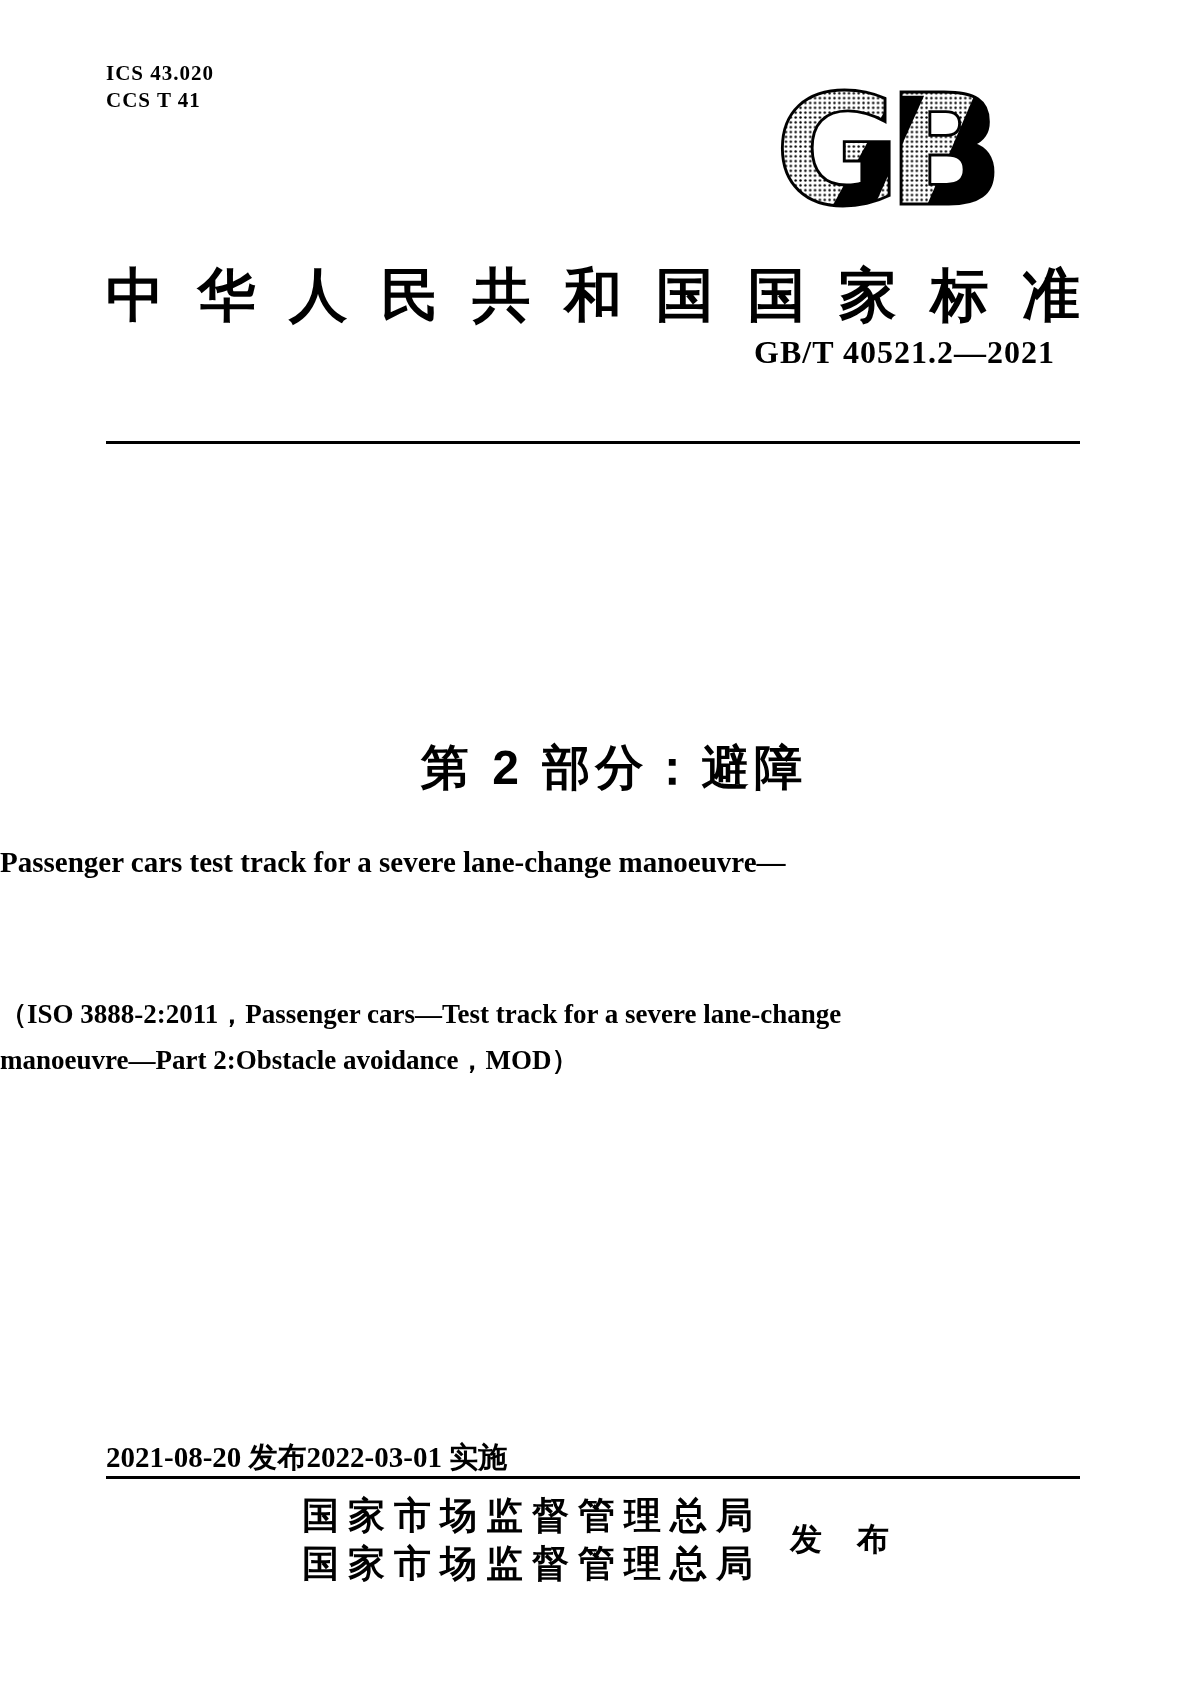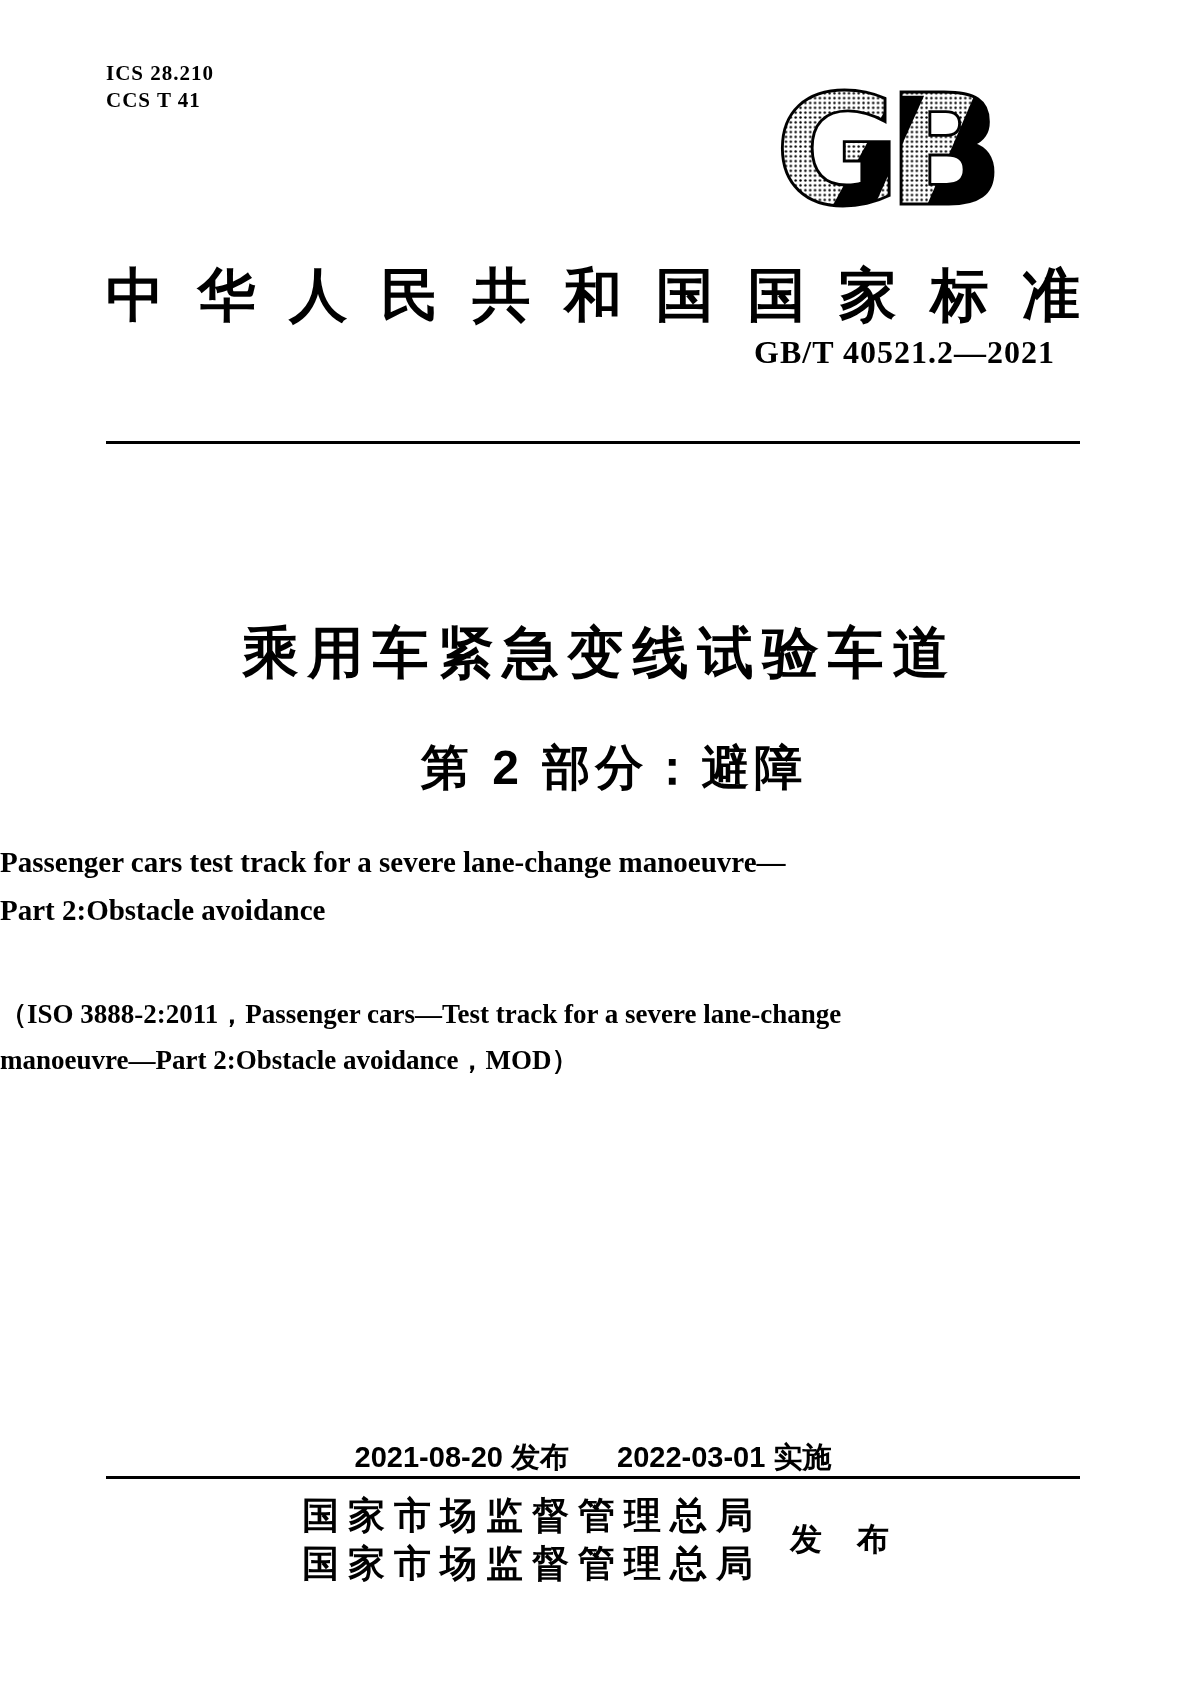--- a/index.html
+++ b/index.html
@@ -71,23 +71,23 @@
   .en-title-1 { top:846px; font-size:29px; }
   .en-title-2 { top:894px; font-size:29px; }
 
   
   .iso-ref-1 { top:996px; font-size:27px; }
   .iso-ref-2 { top:1042px; font-size:27px; }
 
   
   .dates-row {
     position:absolute; top:1438px; left:106px; width:974px;
-    display:flex; justify-content:center; align-items:baseline;
-    font-family:Liberation Sans, sans-serif;
-    font-weight:600; font-size:29px;gap:48px;
+    display:flex; justify-content:flex-start; align-items:baseline;
+    font-family:Liberation Serif, serif;
+    font-weight:600; font-size:29px;
   }
 
   
   .publisher-row {
     position:absolute; top:1492px; left:0; width:100%;
     display:flex; justify-content:center; align-items:center; gap:28px;
   }
   .publisher-lines {
     font-family:"Liberation Serif", serif;
     font-weight:bold; font-size:37px; line-height:48px;
@@ -98,21 +98,21 @@
     font-weight:600; font-size:32px; white-space:nowrap;
     word-spacing:26px;
   }
 </style>
 </head>
 <body>
 
 <div class="page">
 
   <div class="ics-block">
-    <div>ICS 28.210</div>
+    <div>ICS 43.020</div>
     <div>CCS T 41</div>
   </div>
 
   <div class="gb-logo">
     <svg viewBox="0 0 240 130" xmlns="http://www.w3.org/2000/svg">
       <defs>
         <pattern id="halftone" width="5" height="5" patternUnits="userSpaceOnUse">
           <rect width="5" height="5" fill="#ffffff"></rect>
           <circle cx="2.5" cy="2.5" r="1.25" fill="#000000"></circle>
         </pattern>
@@ -127,25 +127,23 @@
       </g>
     </svg>
   </div>
 
   <h1 class="national-title">中华人民共和国国家标准</h1>
 
   <div class="std-number">GB/T 40521.2—2021</div>
 
   <div class="rule rule-top"></div>
 
-  <div class="cn-title-1">乘用车紧急变线试验车道</div>
   <div class="cn-title-2">第 2 部分：避障</div>
 
   <div class="en-title-1">Passenger cars test track for a severe lane-change manoeuvre—</div>
-  <div class="en-title-2">Part 2:Obstacle avoidance</div>
 
   <div class="iso-ref-1">（ISO 3888-2:2011，Passenger cars—Test track for a severe lane-change</div>
   <div class="iso-ref-2">manoeuvre—Part 2:Obstacle avoidance，MOD）</div>
 
   <div class="dates-row">
     <span>2021-08-20 发布</span>
     <span>2022-03-01 实施</span>
   </div>
 
   <div class="rule rule-bottom"></div>

